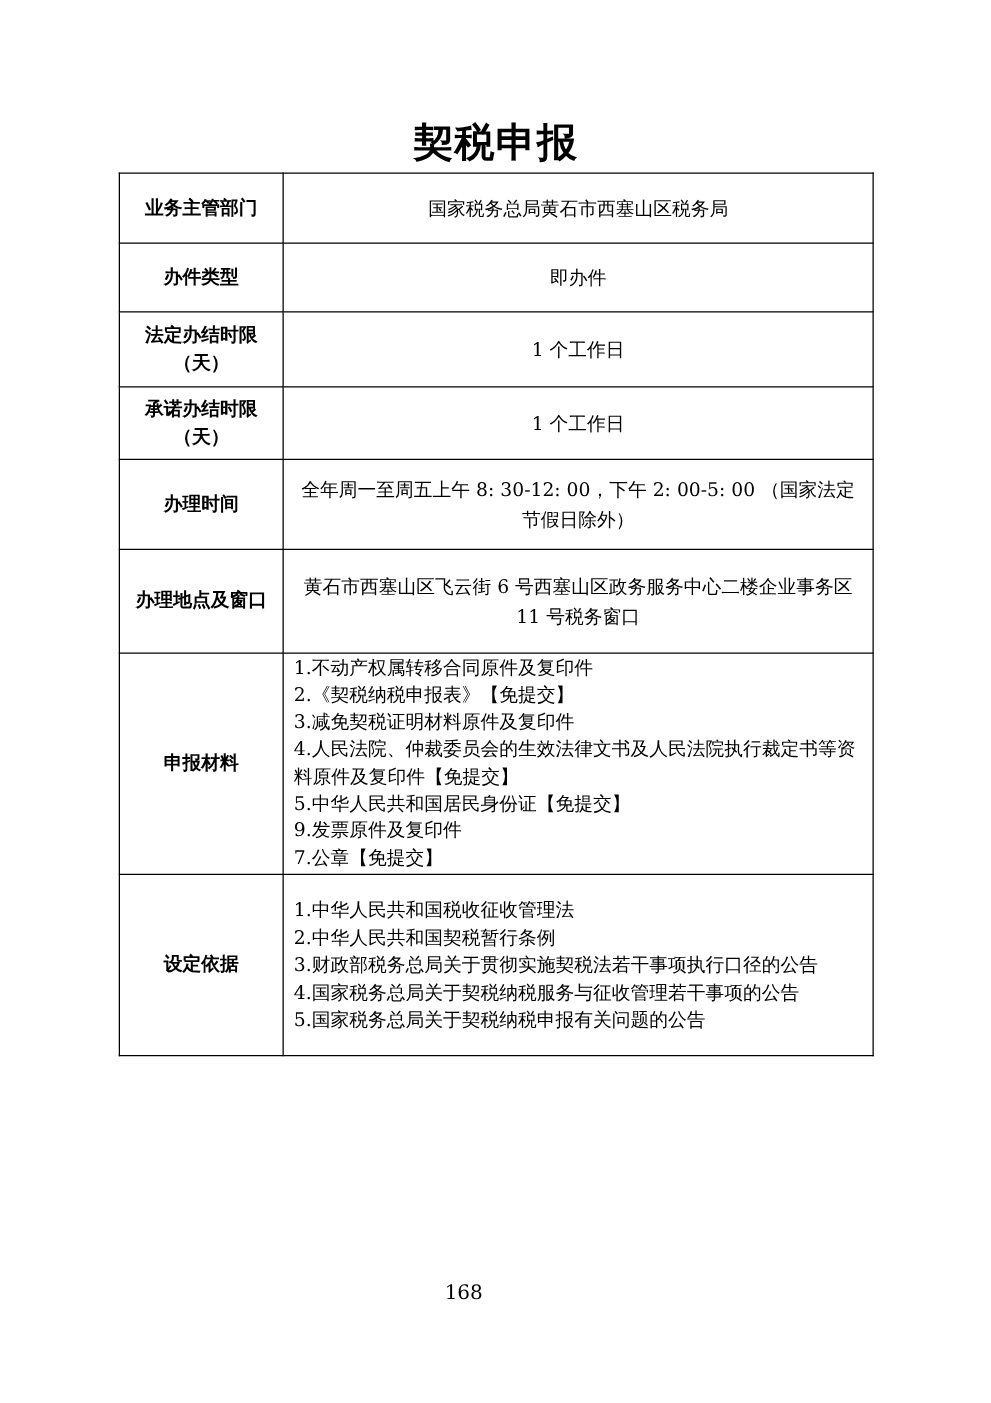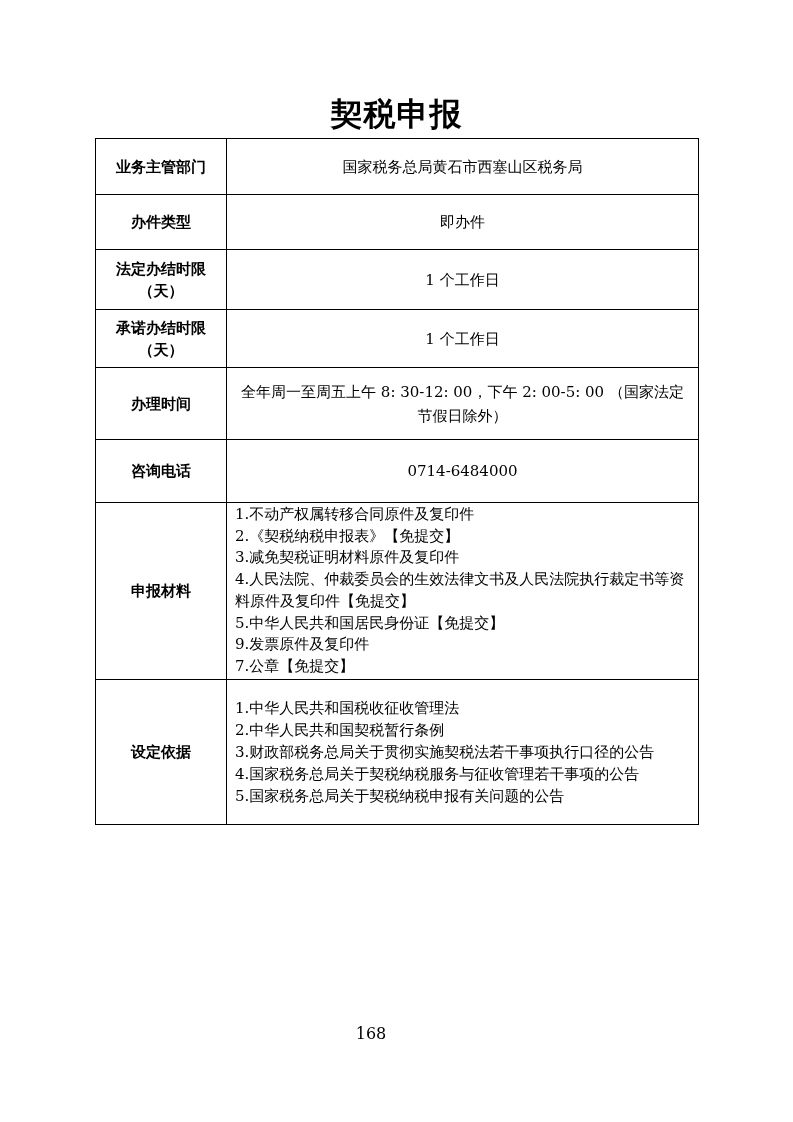--- a/index.html
+++ b/index.html
@@ -106,23 +106,23 @@
       <td class="val">1 个工作日</td>
     </tr>
     <tr class="r4">
       <td class="lbl">承诺办结时限（天）</td>
       <td class="val">1 个工作日</td>
     </tr>
     <tr class="r5">
       <td class="lbl">办理时间</td>
       <td class="val">全年周一至周五上午 8: 30-12: 00，下午 2: 00-5: 00 （国家法定节假日除外）</td>
     </tr>
-    <tr class="r7">
-      <td class="lbl">咨询电话</td>
-      <td class="val">0714-6484000</td>
+    <tr class="r6">
+      <td class="lbl">办理地点及窗口</td>
+      <td class="val">黄石市西塞山区飞云街 6 号西塞山区政务服务中心二楼企业事务区 11 号税务窗口</td>
     </tr>
     <tr class="r9">
       <td class="lbl">申报材料</td>
       <td class="val list">
         <span class="line">1.不动产权属转移合同原件及复印件</span>
         <span class="line">2.《契税纳税申报表》【免提交】</span>
         <span class="line">3.减免契税证明材料原件及复印件</span>
         <span class="line">4.人民法院、仲裁委员会的生效法律文书及人民法院执行裁定书等资料原件及复印件【免提交】</span>
         <span class="line">5.中华人民共和国居民身份证【免提交】</span>
         <span class="line">9.发票原件及复印件</span>

